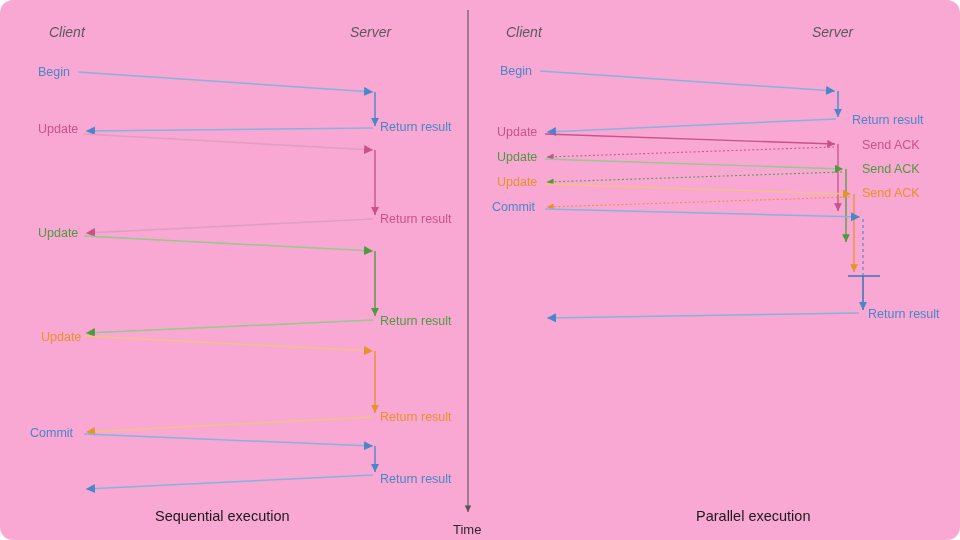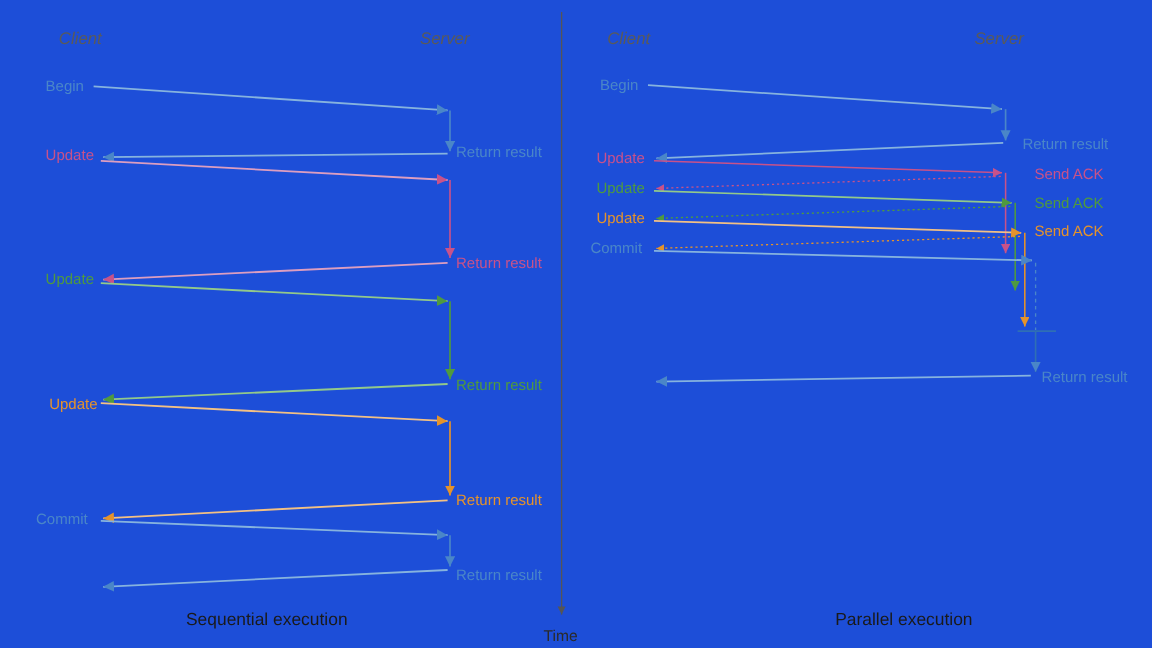--- a/index.html
+++ b/index.html
@@ -1,18 +1,18 @@
 <!DOCTYPE html>
 <html><head>
 <meta charset="utf-8">
 <style>
   html,body{margin:0;padding:0;background:#ffffff;}
   body{width:960px;height:540px;overflow:hidden;
        font-family:"Liberation Sans","DejaVu Sans",sans-serif;}
-  #root{position:relative;width:960px;height:540px;background:#1d4ed8;}
+  #root{position:relative;width:960px;height:540px;background:#f9a8d4;border-radius:13px;}
   svg.layer{position:absolute;left:0;top:0;width:960px;height:540px;}
   text{font-family:"Liberation Sans","DejaVu Sans",sans-serif;}
   .lane-title{font-size:14px;font-style:italic;fill:#5a5a5a;}
   .msg-label{font-size:12.5px;}
   .caption{font-size:14.5px;fill:#1a1a1a;}
   .time-label{font-size:13px;fill:#2a2a2a;}
 </style>
 </head>
 <body>
 

